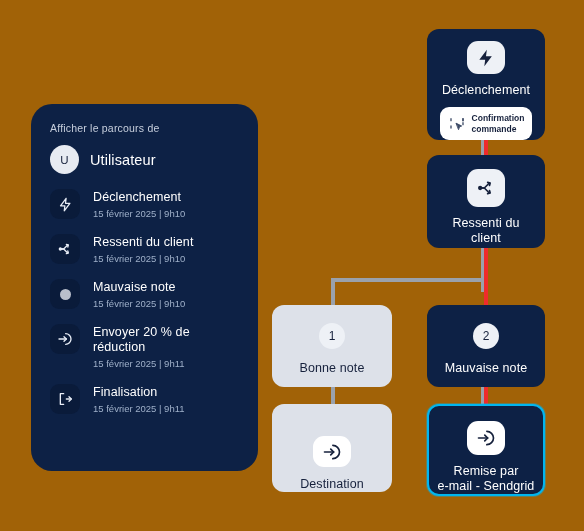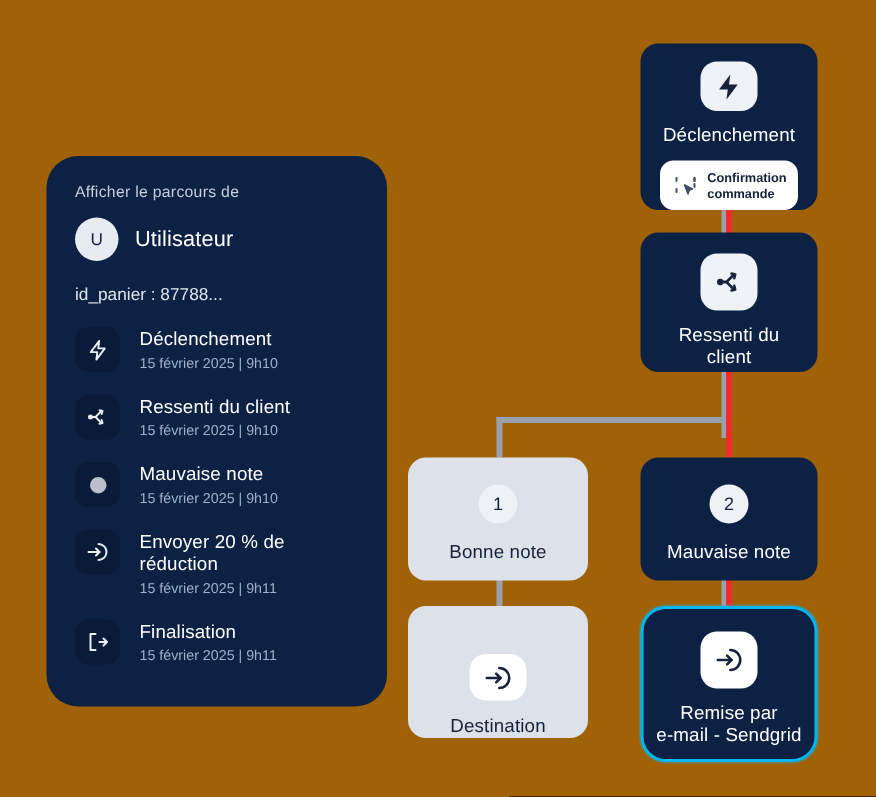--- a/index.html
+++ b/index.html
@@ -219,21 +219,21 @@
     <div class="node-icon white">
       <svg width="20" height="20" viewBox="0 0 24 24" fill="none" stroke="#16213c" stroke-width="2" stroke-linecap="round" stroke-linejoin="round">
         <path d="M13 4a8 8 0 1 1 0 16"></path>
         <path d="M3 12h11"></path>
         <path d="M10.5 8.5 14 12l-3.5 3.5"></path>
       </svg>
     </div>
     <div class="node-label label-dark" style="margin-top:10px;">Destination</div>
   </div>
 
-  <div class="node node-selected" style="left:427px; top:404px; width:118px; height:104px; padding-top:15px;border-radius:17px;">
+  <div class="node node-selected" style="left:427px; top:404px; width:118px; height:92px; padding-top:15px;">
     <div class="node-icon white">
       <svg width="20" height="20" viewBox="0 0 24 24" fill="none" stroke="#16213c" stroke-width="2" stroke-linecap="round" stroke-linejoin="round">
         <path d="M13 4a8 8 0 1 1 0 16"></path>
         <path d="M3 12h11"></path>
         <path d="M10.5 8.5 14 12l-3.5 3.5"></path>
       </svg>
     </div>
     <div class="node-label label-light" style="margin-top:9px;">
       <span>Remise par</span><br>
       <span>e-mail - Sendgrid</span>
@@ -241,21 +241,20 @@
   </div>
 
   <div id="panel">
     <div class="panel-kicker">Afficher le parcours de</div>
 
     <div class="panel-user">
       <div class="avatar">U</div>
       <div class="panel-username">Utilisateur</div>
     </div>
 
-    <div class="panel-meta">id_panier : 87788...</div>
 
     <div class="timeline">
 
       <div class="tl-item">
         <div class="tl-icon">
           <svg width="15" height="15" viewBox="0 0 24 24">
             <polygon points="13 2 4 14 11 14 10 22 19 10 12 10 13 2" fill="none" stroke="#e9eef7" stroke-width="2" stroke-linejoin="round"></polygon>
           </svg>
         </div>
         <div class="tl-body">

